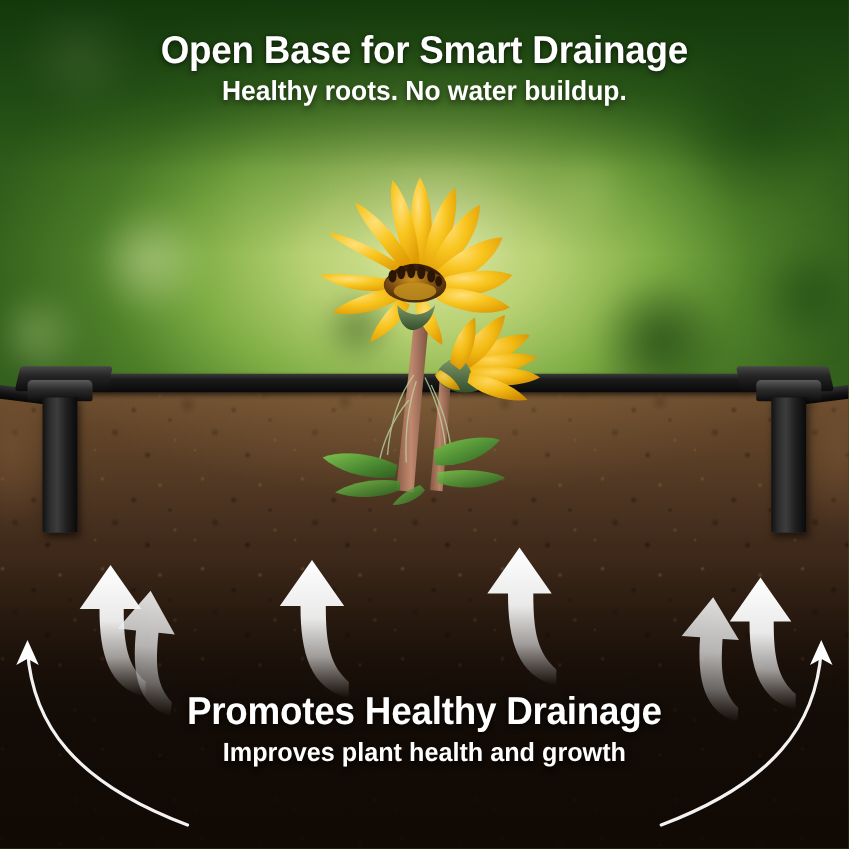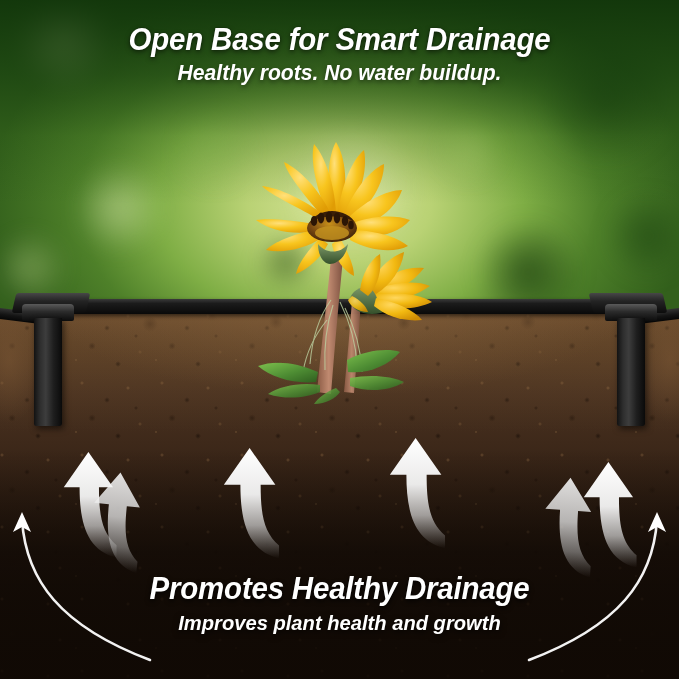--- a/index.html
+++ b/index.html
@@ -28,34 +28,34 @@
       radial-gradient(circle 58px at 648px 236px, rgba(30,70,18,.65), rgba(30,70,18,0) 74%),
       radial-gradient(circle 40px at 286px 262px, rgba(26,62,14,.55), rgba(26,62,14,0) 74%),
       radial-gradient(circle 50px at 30px 268px, rgba(214,232,160,.34), rgba(214,232,160,0) 74%);
     filter:blur(10px);
   }
   #bg-topdark{
     background:linear-gradient(180deg, rgba(16,52,10,.92) 0%, rgba(22,62,14,.66) 11%, rgba(34,80,18,.22) 20%, rgba(0,0,0,0) 30%);
   }
 
   
-  .head-wrap{position:absolute;left:0;right:0;text-align:center;z-index:40;font-style:italic;}
+  .head-wrap{position:absolute;left:0;right:0;text-align:center;z-index:40;}
   #top-head{top:24px;}
   .h1{
     font-size:31px;font-weight:700;color:#fff;letter-spacing:-.2px;
     line-height:1.04;
     text-shadow:0 2px 5px rgba(0,0,0,.55), 0 0 2px rgba(0,0,0,.4);
     transform:scaleX(.95);
   }
   .h2{
     font-size:22px;font-weight:600;color:#fff;margin-top:4px;
     text-shadow:0 2px 5px rgba(0,0,0,.5);
     transform:scaleX(.96);
   }
-  #bottom-head{top:553px;margin-top:20px;}
+  #bottom-head{top:553px;}
   #bottom-head .h1{font-size:31px;text-shadow:0 2px 6px rgba(0,0,0,.85);}
   #bottom-head .h2{font-size:21px;margin-top:6px;text-shadow:0 2px 6px rgba(0,0,0,.85);}
 
   
   #frame{position:absolute;inset:0;z-index:25;pointer-events:none;}
   #rail-back{
     position:absolute;left:36px;right:36px;top:299px;height:15px;
     background:linear-gradient(180deg,#3a3a3a 0%,#1b1b1b 30%,#090909 100%);
     border-radius:2px;
     box-shadow:0 2px 4px rgba(0,0,0,.6);

